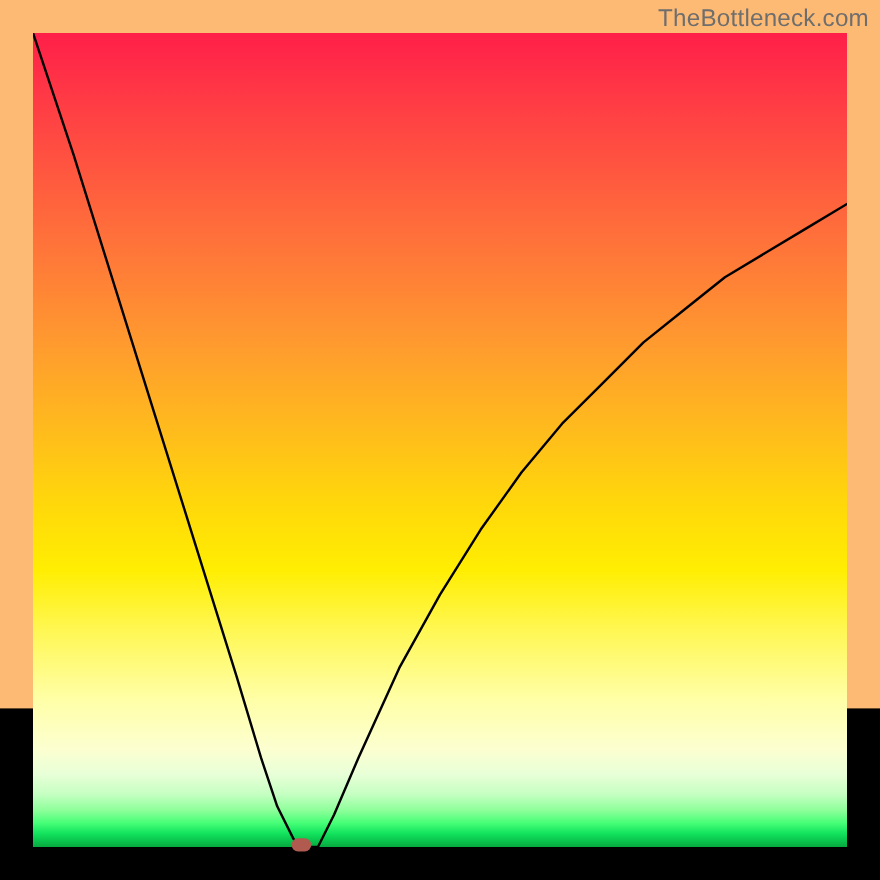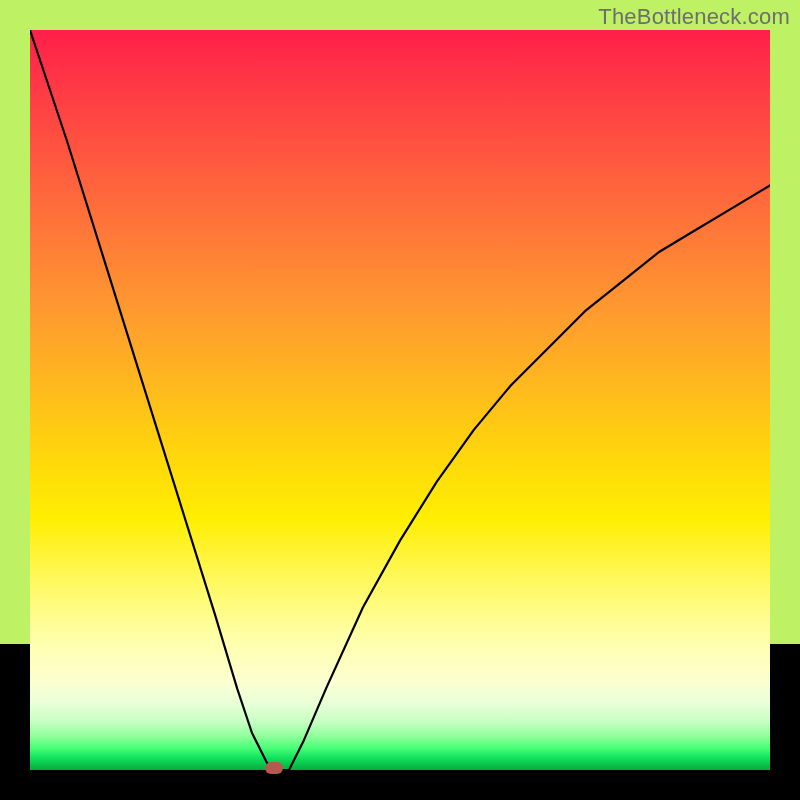--- a/index.html
+++ b/index.html
@@ -10,21 +10,21 @@
     background: #000;
     overflow: hidden;
     font-family: Arial, Helvetica, sans-serif;
   }
   .frame {
     position: absolute;
     left: 0;
     top: 0;
     width: 800px;
     height: 644px;
-    background: #bef264;
+    background: #fdba74;
   }
   .plot {
     position: absolute;
     left: 30px;
     top: 30px;
     width: 740px;
     height: 740px;
     
     background: linear-gradient(
       to bottom,

